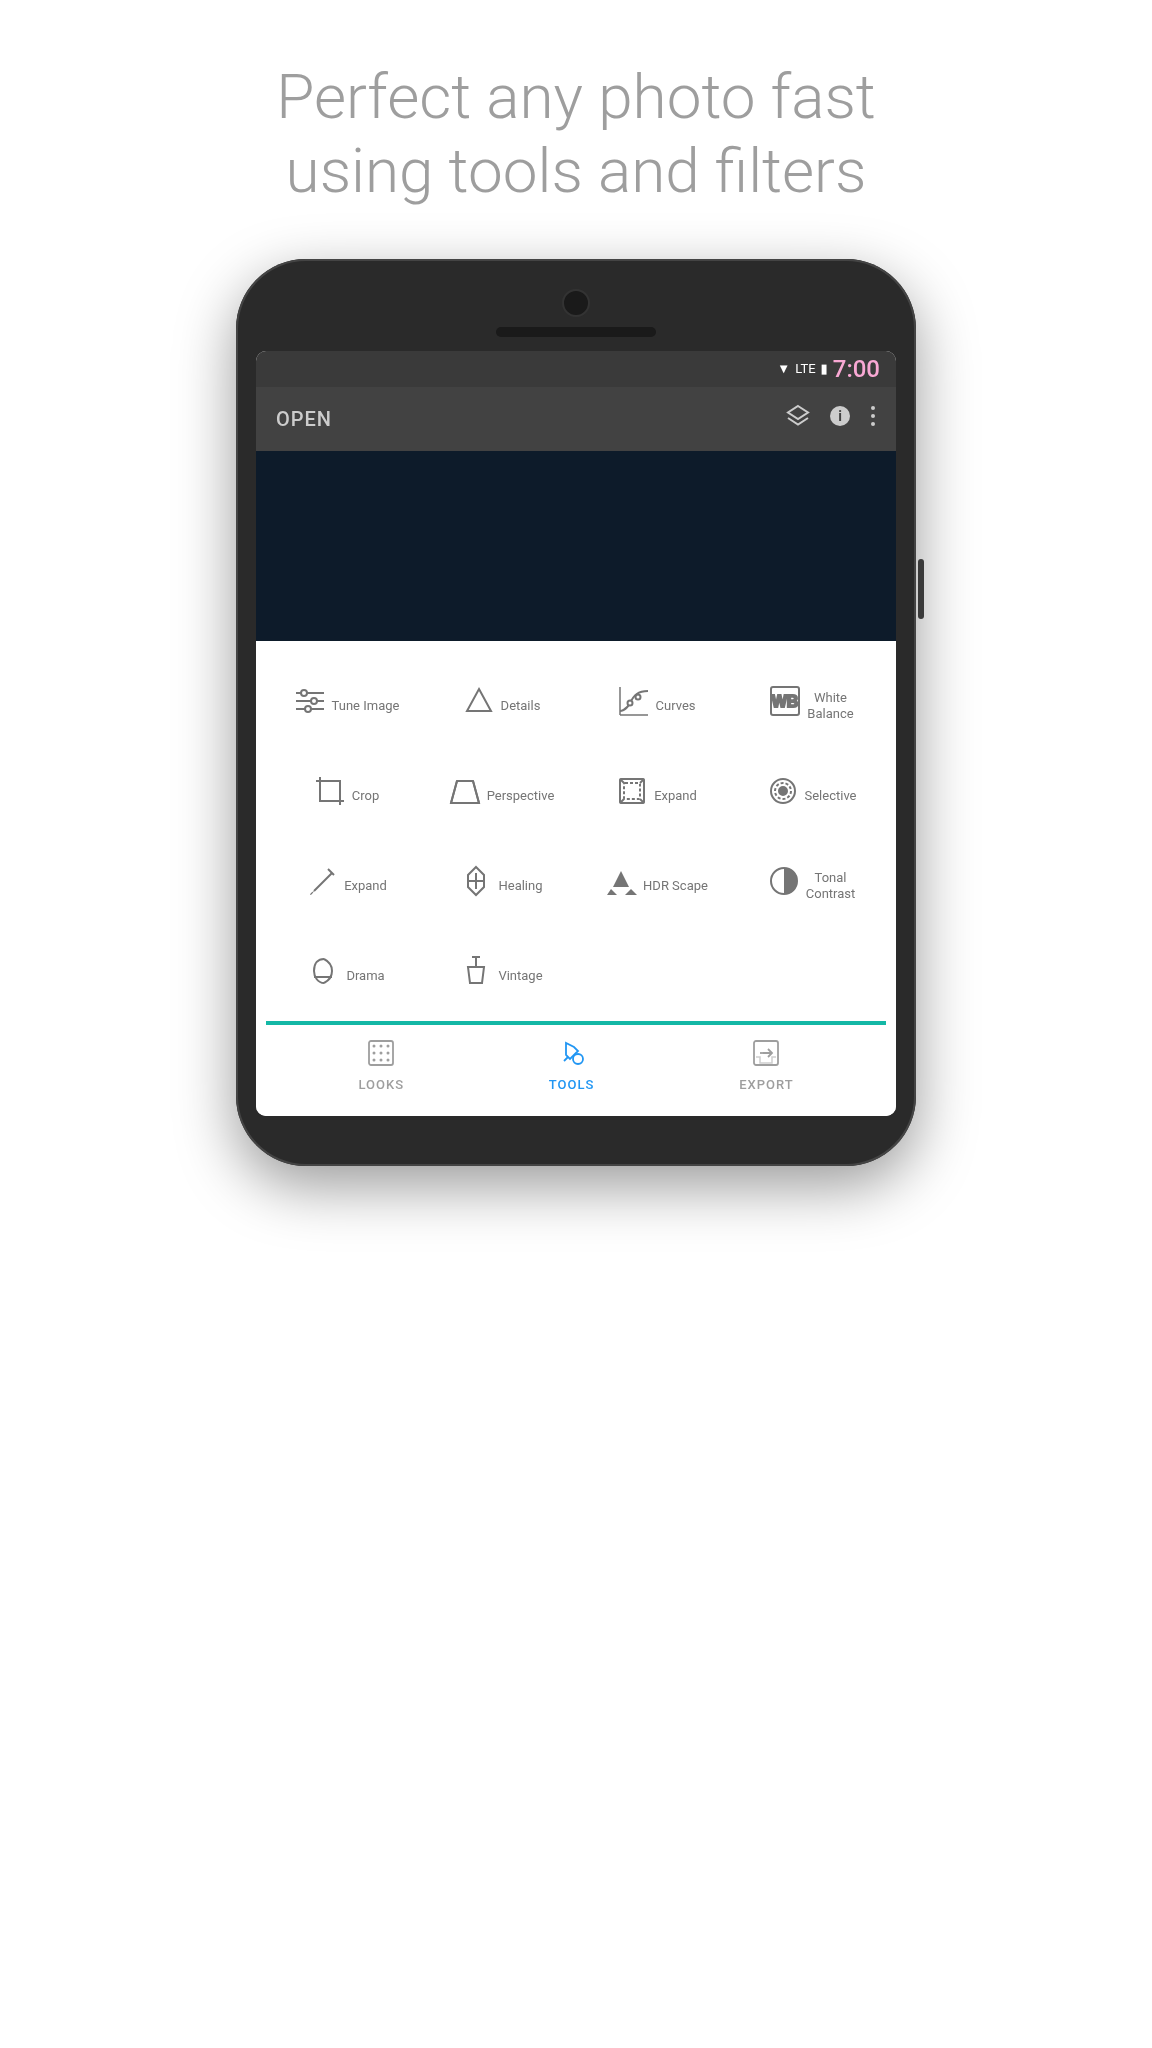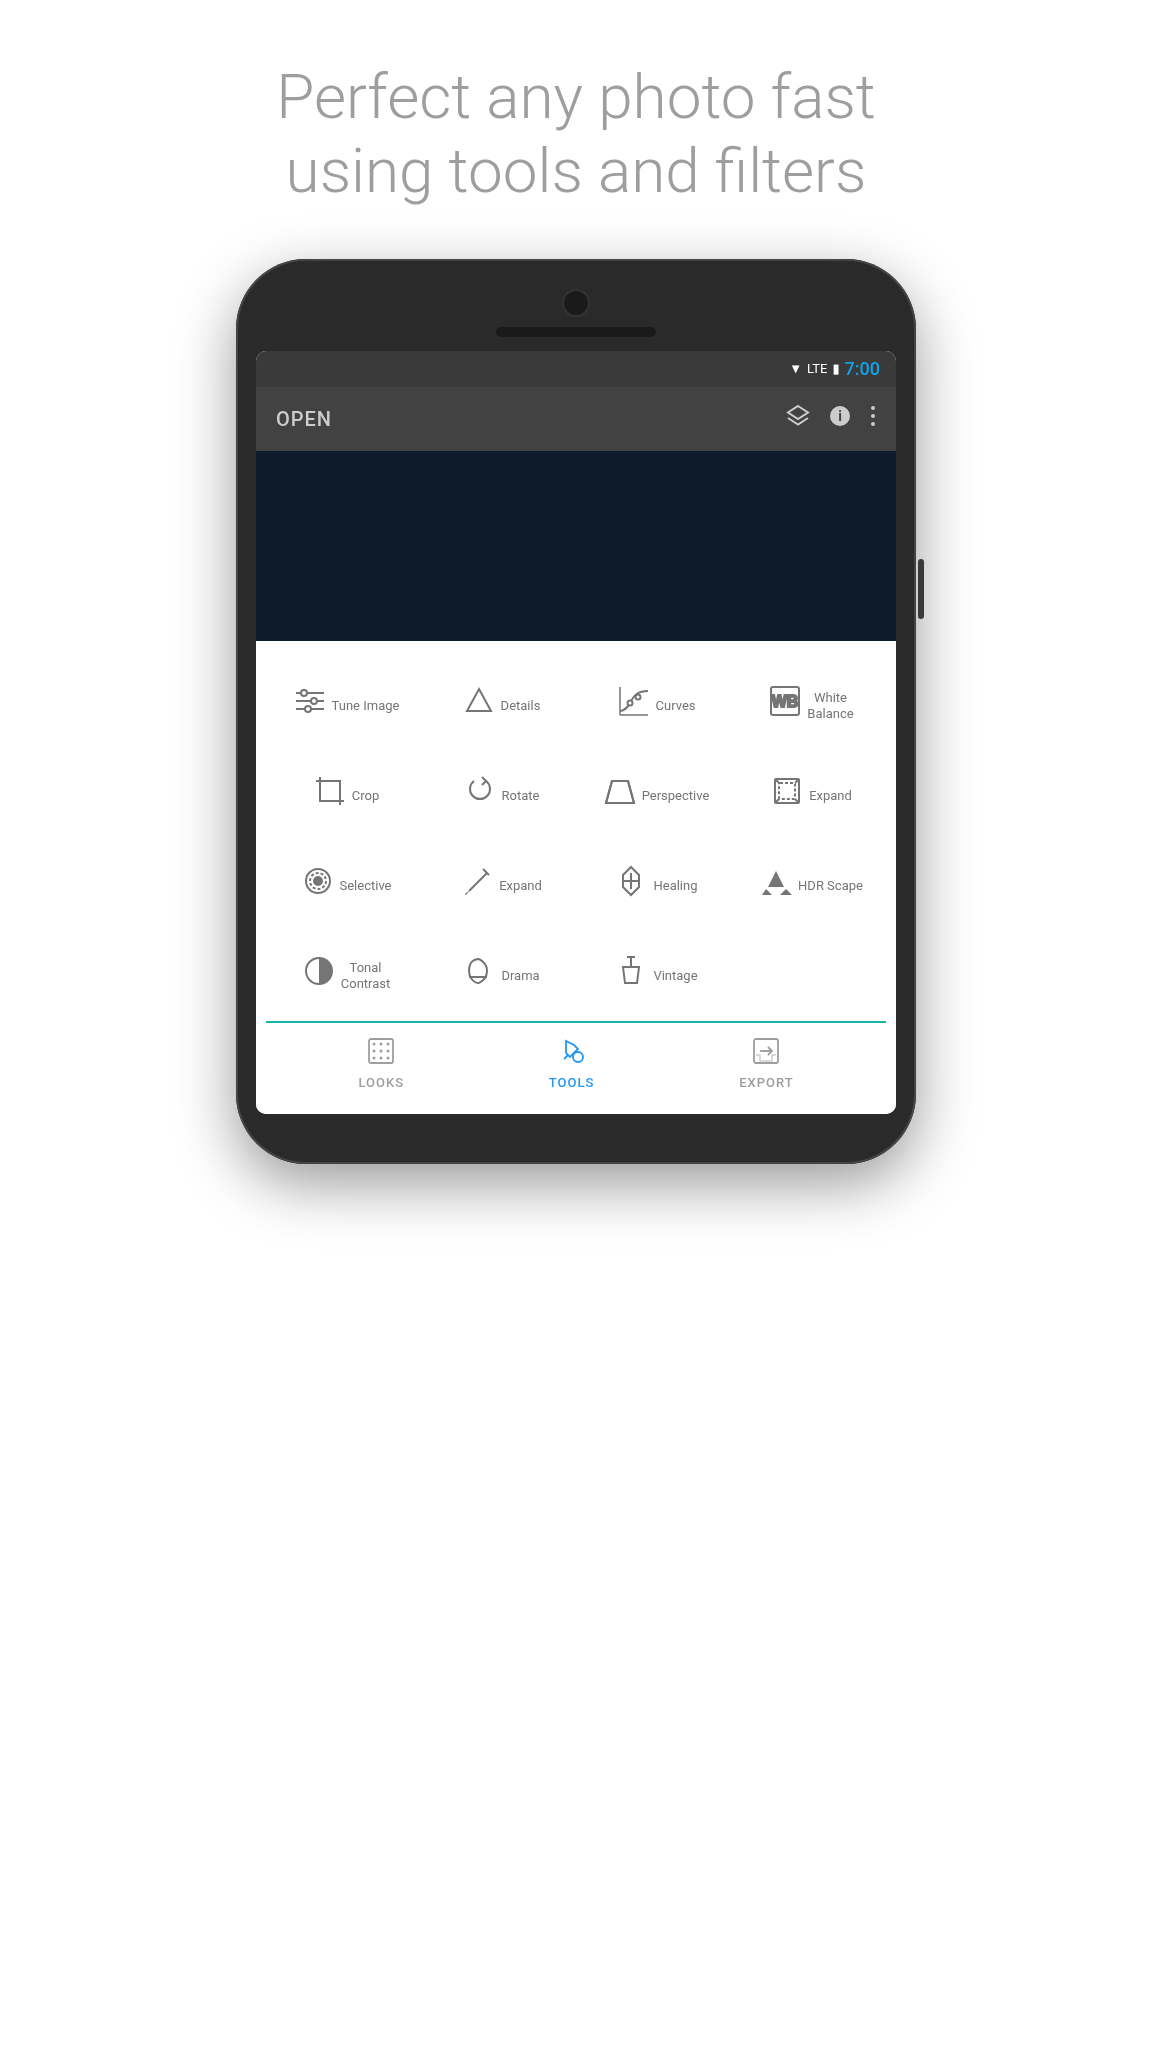--- a/index.html
+++ b/index.html
@@ -66,22 +66,22 @@
       background: #3a3a3a;
       display: flex;
       justify-content: flex-end;
       align-items: center;
       padding: 6px 16px;
       gap: 8px;
       height: 36px;
     }
 
     .status-bar-time {
-      color: #0ea5e9;
-      font-size: 18px;
+      color: #f9a8d4;
+      font-size: 24px;
       font-weight: 500;
     }
 
     .status-icons {
       display: flex;
       align-items: center;
       gap: 5px;
       color: white;
       font-size: 13px;
     }
@@ -160,21 +160,21 @@
       font-size: 13px;
       text-align: center;
       line-height: 1.2;
     }
 
     .bottom-nav {
       display: flex;
       align-items: center;
       justify-content: space-around;
       padding: 14px 20px;
-      border-top: 2px solid #14b8a6;
+      border-top: 4px solid #14b8a6;
       background: #fff;
     }
 
     .nav-item {
       display: flex;
       flex-direction: column;
       align-items: center;
       gap: 5px;
       cursor: pointer;
     }
@@ -312,29 +312,20 @@
             <div class="tool-icon">
               <svg viewBox="0 0 36 36" stroke="#757575" stroke-width="2" fill="none">
                 <path d="M8,4 L8,28 L32,28"></path>
                 <path d="M4,8 L28,8 L28,32"></path>
                 <rect x="8" y="8" width="20" height="20" stroke-dasharray="3,2"></rect>
               </svg>
             </div>
             <span class="tool-label">Crop</span>
           </div>
 
-          <div class="tool-item">
-            <div class="tool-icon">
-              <svg viewBox="0 0 36 36" stroke="#757575" stroke-width="2" fill="none">
-                <path d="M24,8 A10,10 0 1,1 12,8"></path>
-                <polyline points="20,4 24,8 20,12"></polyline>
-              </svg>
-            </div>
-            <span class="tool-label">Rotate</span>
-          </div>
 
           <div class="tool-item">
             <div class="tool-icon">
               <svg viewBox="0 0 36 36" stroke="#757575" stroke-width="2" fill="none">
                 <polygon points="4,30 32,30 26,8 10,8"></polygon>
                 <line x1="4" y1="30" x2="10" y2="8"></line>
                 <line x1="32" y1="30" x2="26" y2="8"></line>
               </svg>
             </div>
             <span class="tool-label">Perspective</span>

